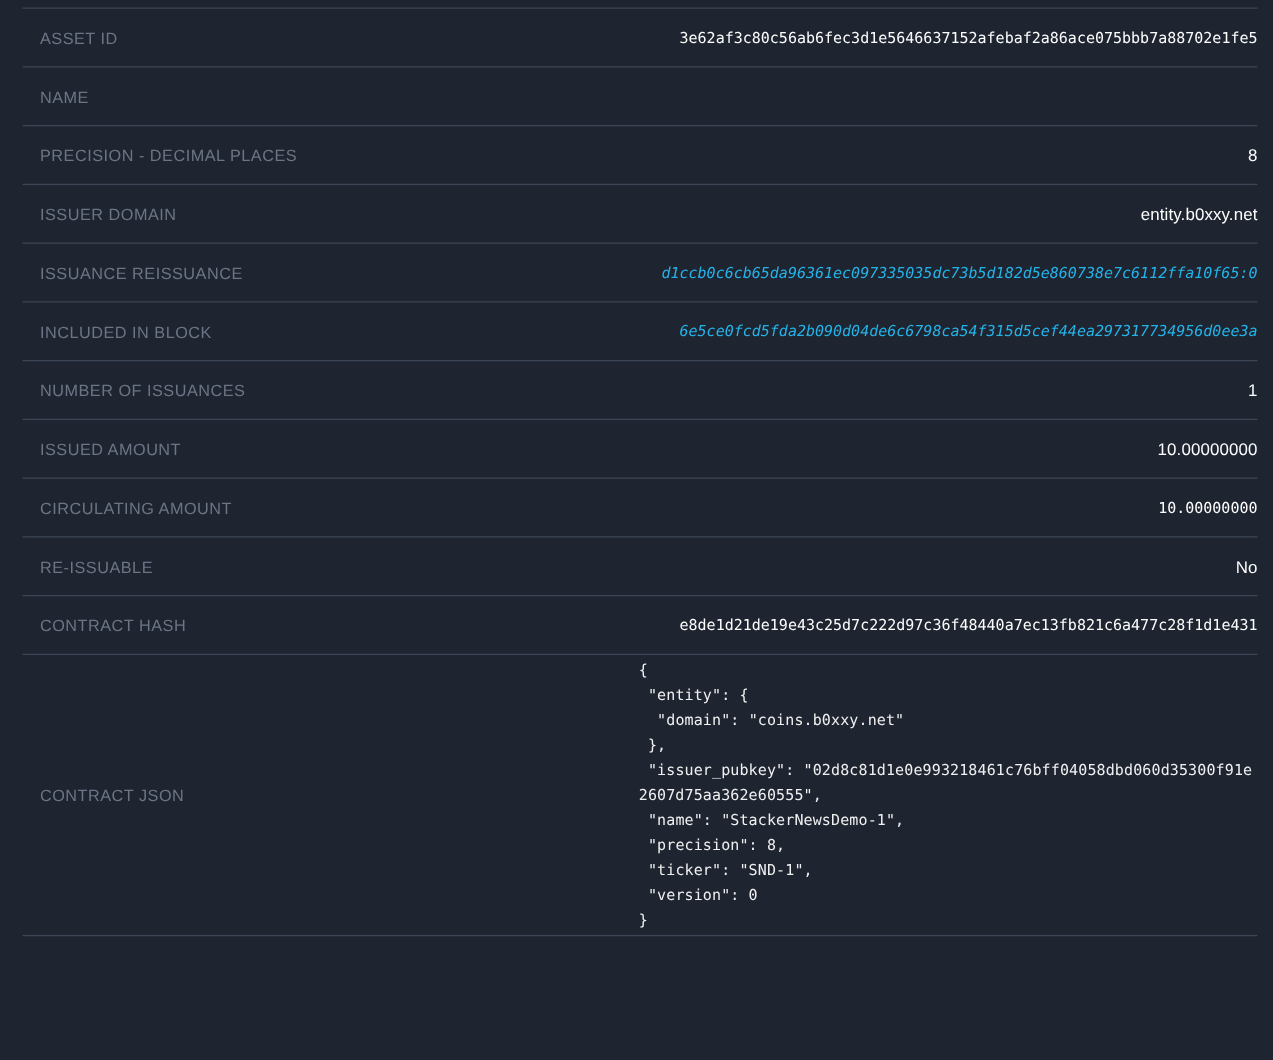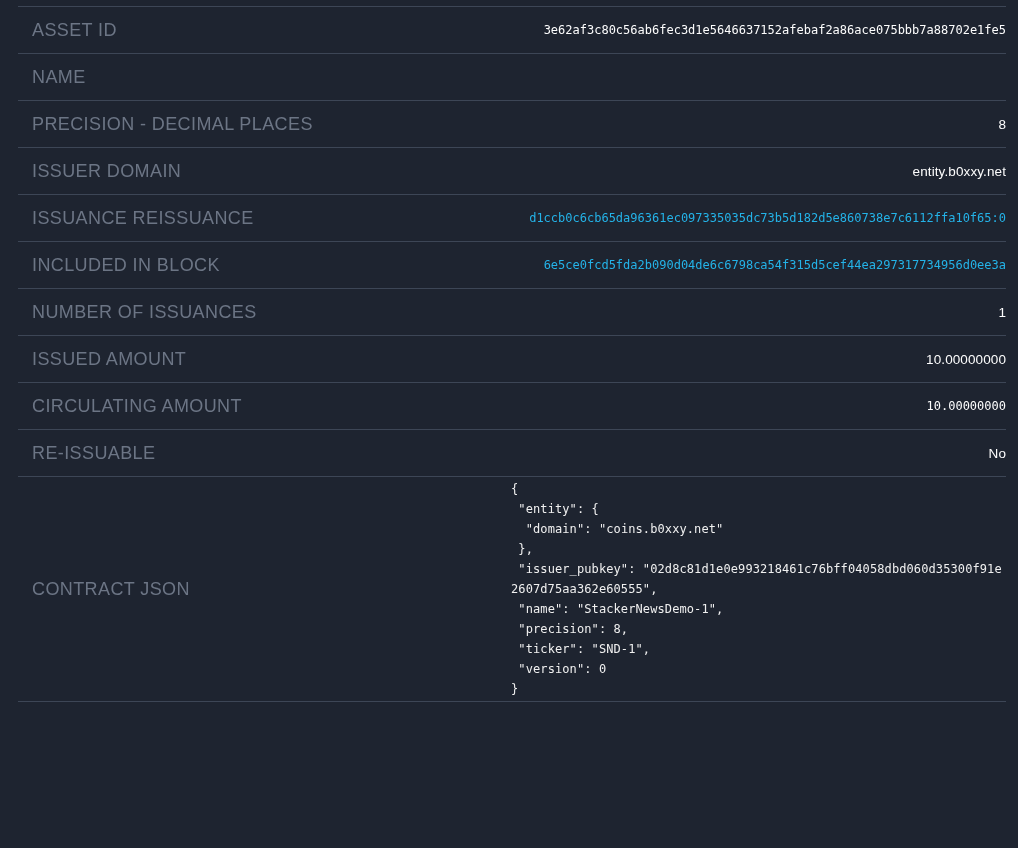--- a/index.html
+++ b/index.html
@@ -20,40 +20,41 @@
     align-items: center;
     justify-content: space-between;
     gap: 24px;
     min-height: 47px;
     border-bottom: 1px solid #3d4656;
     padding-left: 14px;
   }
   .label {
     flex: 0 0 auto;
     color: #6c7585;
-    font-size: 18px;
+    font-size: 13px;
     letter-spacing: 0.4px;
     white-space: nowrap;
   }
   .value {
     flex: 1 1 auto;
     text-align: right;
     color: #fdfdfd;
     font-size: 13.5px;
     letter-spacing: 0.1px;
   }
   .mono {
     font-family: "DejaVu Sans Mono", monospace;
     font-size: 12px;
     letter-spacing: 0;
   }
   .link {
     color: #24b3e8;
     text-decoration: none;
     cursor: pointer;
+    font-style: italic;
   }
   .row-json {
     min-height: 224px;
     padding-top: 2px;
     padding-bottom: 2px;
   }
   .json-pre {
     display: block;
     margin: 0 0 0 auto;
     width: 495px;
@@ -115,20 +116,24 @@
   <div class="row">
     <div class="label">CIRCULATING AMOUNT</div>
     <div class="value mono">10.00000000</div>
   </div>
 
   <div class="row">
     <div class="label">RE-ISSUABLE</div>
     <div class="value">No</div>
   </div>
 
+  <div class="row">
+    <div class="label">CONTRACT HASH</div>
+    <div class="value mono">e8de1d21de19e43c25d7c222d97c36f48440a7ec13fb821c6a477c28f1d1e431</div>
+  </div>
 
   <div class="row row-json">
     <div class="label">CONTRACT JSON</div>
     <div class="value">
       <pre class="json-pre">{
  "entity": {
   "domain": "coins.b0xxy.net"
  },
  "issuer_pubkey": "02d8c81d1e0e993218461c76bff04058dbd060d35300f91e2607d75aa362e60555",
  "name": "StackerNewsDemo-1",

